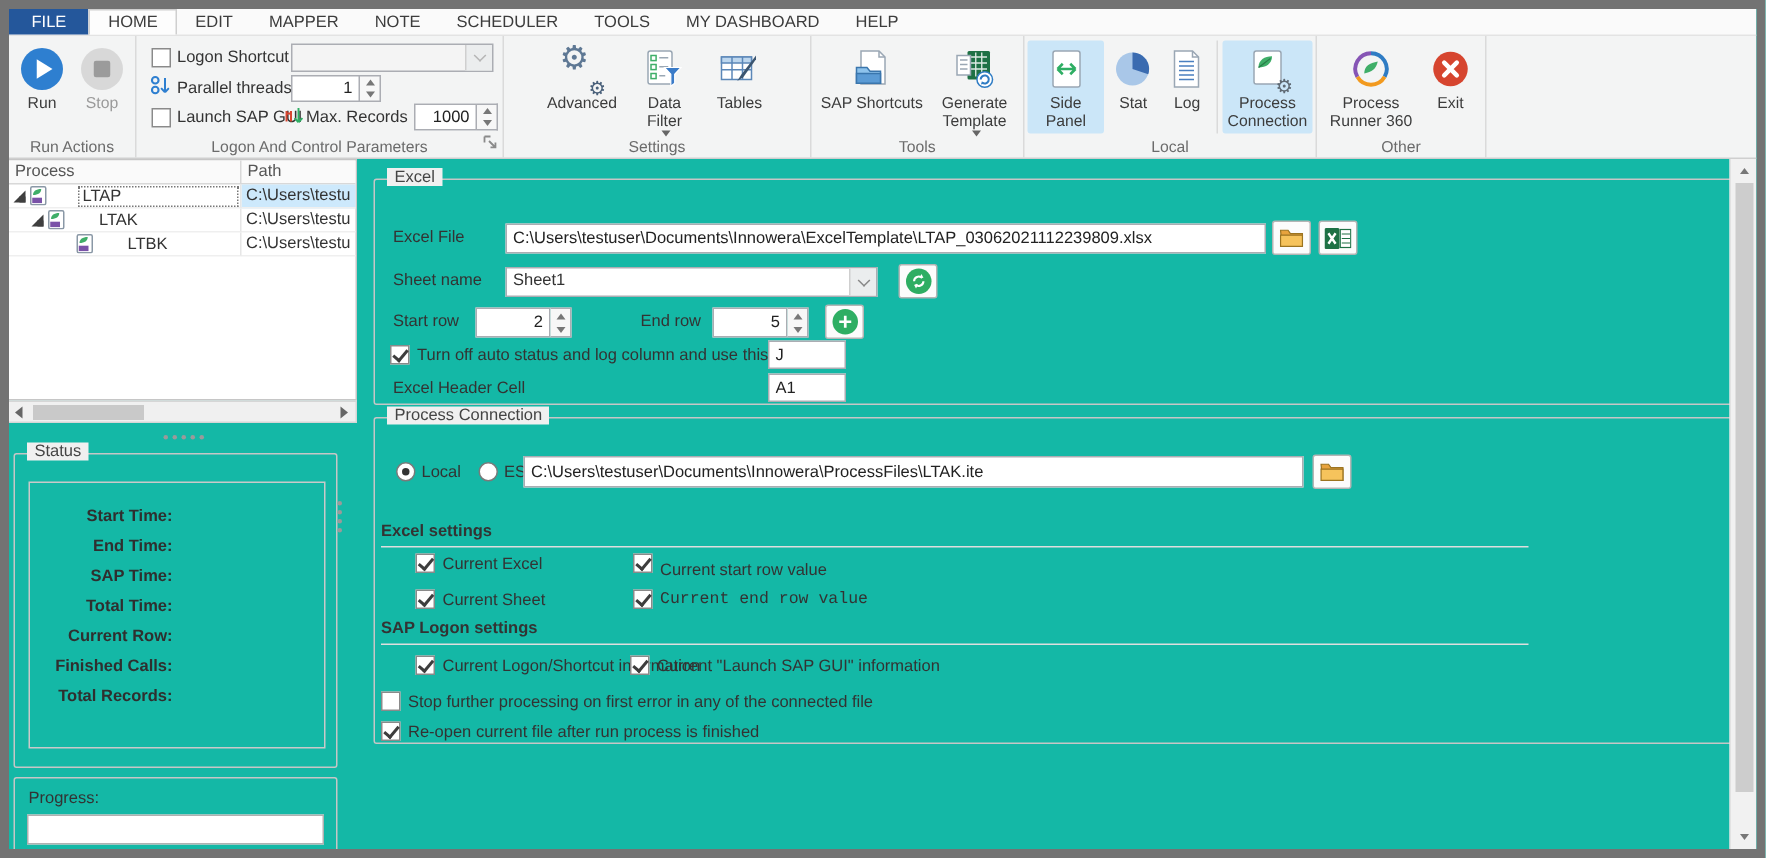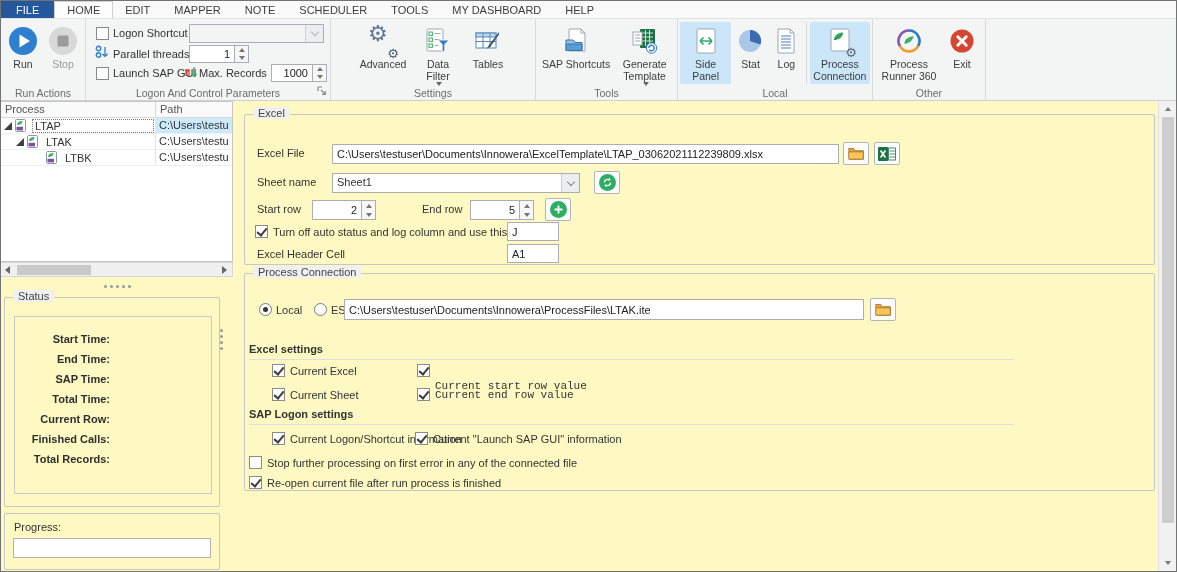--- a/index.html
+++ b/index.html
@@ -1,18 +1,18 @@
 <!DOCTYPE html>
 <html><head>
 <meta charset="utf-8">
 <style>
   *{margin:0;padding:0;box-sizing:border-box;}
   html,body{background:#dcdcdc;}
   body{font-family:"Liberation Sans","DejaVu Sans",sans-serif;font-size:11px;color:#333;}
-  .app{position:relative;width:1177px;height:572px;background:#fef9c3;overflow:hidden;border:1px solid #737373;}
+  .app{position:relative;width:1177px;height:572px;background:#14b8a6;overflow:hidden;border:6px solid #737373;}
 
   
   .menubar{position:absolute;top:0;left:0;right:0;height:18px;background:#fafafa;border-bottom:1px solid #e3e3e3;display:flex;align-items:stretch;z-index:5;}
   .mtab{padding:0 12px;display:flex;align-items:center;color:#3c3c3c;white-space:nowrap;}
   .mtab.file{background:#24579B;color:#fff;padding:0 15px;}
   .mtab.active{background:#fdfdfd;border:1px solid #cfcfcf;border-bottom:none;}
   .badge{position:absolute;right:44px;top:1px;height:16px;background:#7D5BB5;color:#fff;font-weight:bold;font-size:10.5px;padding:0 12px;display:flex;align-items:center;border-radius:2px;letter-spacing:.3px;}
   .helpbtn{position:absolute;right:22px;top:1px;width:16px;height:16px;border-radius:50%;background:#2E7FD6;color:#fff;font-weight:bold;display:flex;align-items:center;justify-content:center;font-size:11px;}
 
   
@@ -60,21 +60,21 @@
 
   
   .tree{position:absolute;left:0;top:100px;width:232px;height:161px;background:#fff;border:1px solid #c6c6c6;border-left:none;}
   .thead{display:flex;height:16px;background:#fafafa;border-bottom:1px solid #d8d8d8;color:#555;}
   .thead .c1{width:155px;padding:1px 4px;border-right:1px solid #d8d8d8;}
   .thead .c2{flex:1;padding:1px 4px;}
   .trow{display:flex;height:16px;align-items:stretch;}
   .trow .nc{width:155px;display:flex;align-items:center;border-right:1px solid #e6e6e6;border-bottom:1px solid #efefef;position:relative;}
   .trow .pc{flex:1;padding:1px 3px;border-bottom:1px solid #efefef;overflow:hidden;white-space:nowrap;color:#333;}
   .trow .pc.sel{background:#CDE9FC;}
-  .nlabel{margin-left:5px;padding:0 2px;}
+  .nlabel{margin-left:20px;padding:0 2px;}
   .nlabel.focus{border:1px dotted #777;background:#fff;flex:1;margin-right:1px;}
   .expander{width:0;height:0;border-left:4px solid transparent;border-top:4px solid transparent;border-right:4px solid #3f3f3f;border-bottom:4px solid #3f3f3f;flex:none;}
   .hscroll{position:absolute;left:0;top:261px;width:232px;height:15px;background:#f0f0f0;border:1px solid #d6d6d6;border-left:none;display:flex;align-items:center;}
   .hthumb{position:absolute;left:16px;top:2px;width:74px;height:10px;background:#c9c9c9;}
   .tri-left{width:0;height:0;border-top:4px solid transparent;border-bottom:4px solid transparent;border-right:5px solid #666;}
   .tri-right{width:0;height:0;border-top:4px solid transparent;border-bottom:4px solid transparent;border-left:5px solid #666;}
   .hdots{position:absolute;left:0;top:276px;width:232px;height:18px;display:flex;align-items:center;justify-content:center;}
   .dotrow{width:3px;height:3px;border-radius:50%;background:#9a9a9a;box-shadow:6px 0 0 #9a9a9a,12px 0 0 #9a9a9a,18px 0 0 #9a9a9a,24px 0 0 #9a9a9a;margin-right:24px;}
   .vdots{width:3px;height:3px;border-radius:50%;background:#9a9a9a;box-shadow:0 6px 0 #9a9a9a,0 12px 0 #9a9a9a,0 18px 0 #9a9a9a;}
 
@@ -502,21 +502,21 @@
           <path d="M0.7 1.5 h5 l1.6 2.2 h8 v8.5 h-13.6z" fill="#E8A33D" stroke="#9c7420" stroke-width="0.8"></path>
           <path d="M0.7 4.8 h14.6 v7.4 h-14.6z" fill="#F6C35C" stroke="#9c7420" stroke-width="0.8"></path>
         </svg>
     </span>
 
     <div class="secttl abs" style="left:4px;top:69px;width:765px;">Excel settings</div>
 
     <span class="cb abs on" style="left:27px;top:90px;"></span>
     <span class="lbl abs" style="left:45px;top:91px;">Current Excel</span>
     <span class="cb abs on" style="left:172px;top:90px;"></span>
-    <span class="lbl abs" style="left:190px;top:106px;font-family:Liberation Mono, monospace;">Current start row value</span>
+    <span class="lbl abs" style="left:190px;top:95px;">Current start row value</span>
 
     <span class="cb abs on" style="left:27px;top:114px;"></span>
     <span class="lbl abs" style="left:45px;top:115px;">Current Sheet</span>
     <span class="cb abs on" style="left:172px;top:114px;"></span>
     <span class="lbl abs" style="left:190px;top:115px;font-family:Liberation Mono, monospace;">Current end row value</span>
 
     <div class="secttl abs" style="left:4px;top:134px;width:765px;">SAP Logon settings</div>
 
     <span class="cb abs on" style="left:27px;top:158px;"></span>
     <span class="lbl abs" style="left:45px;top:159px;">Current Logon/Shortcut information</span>

